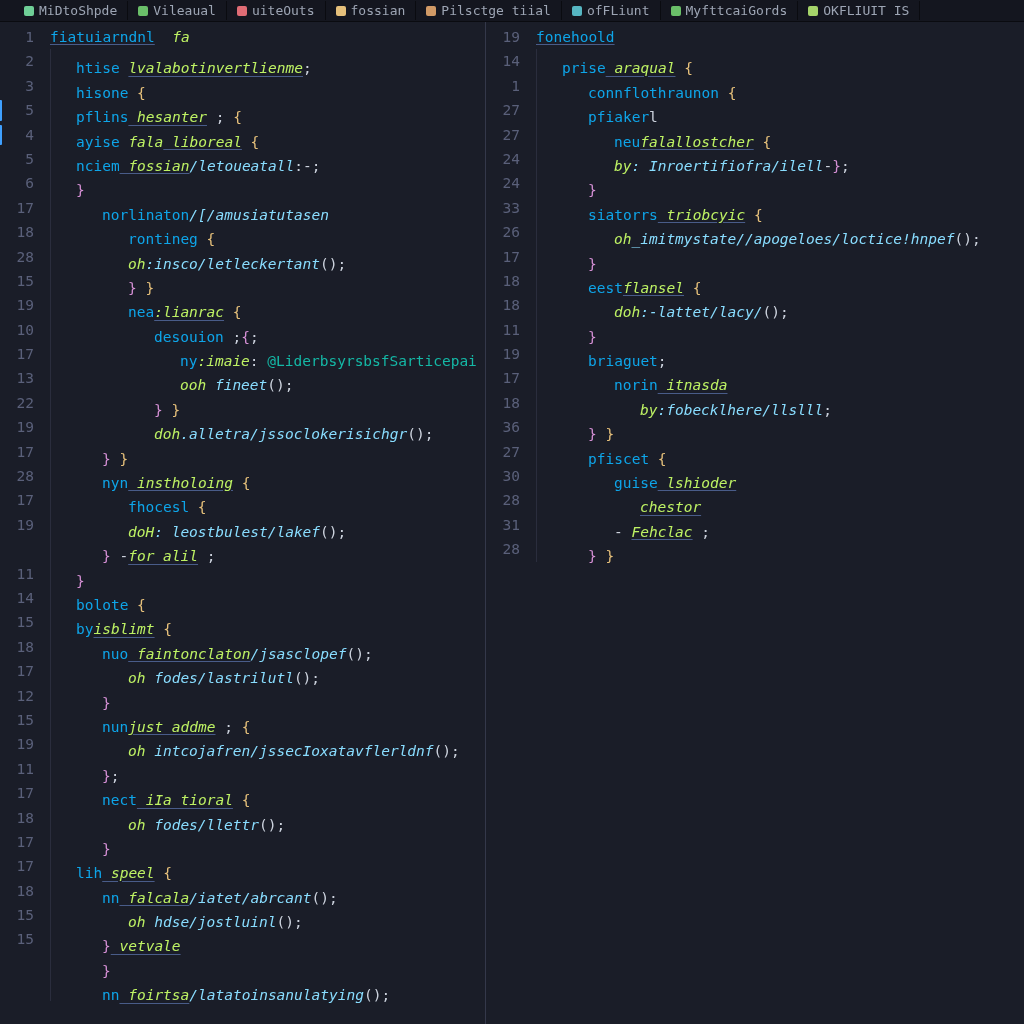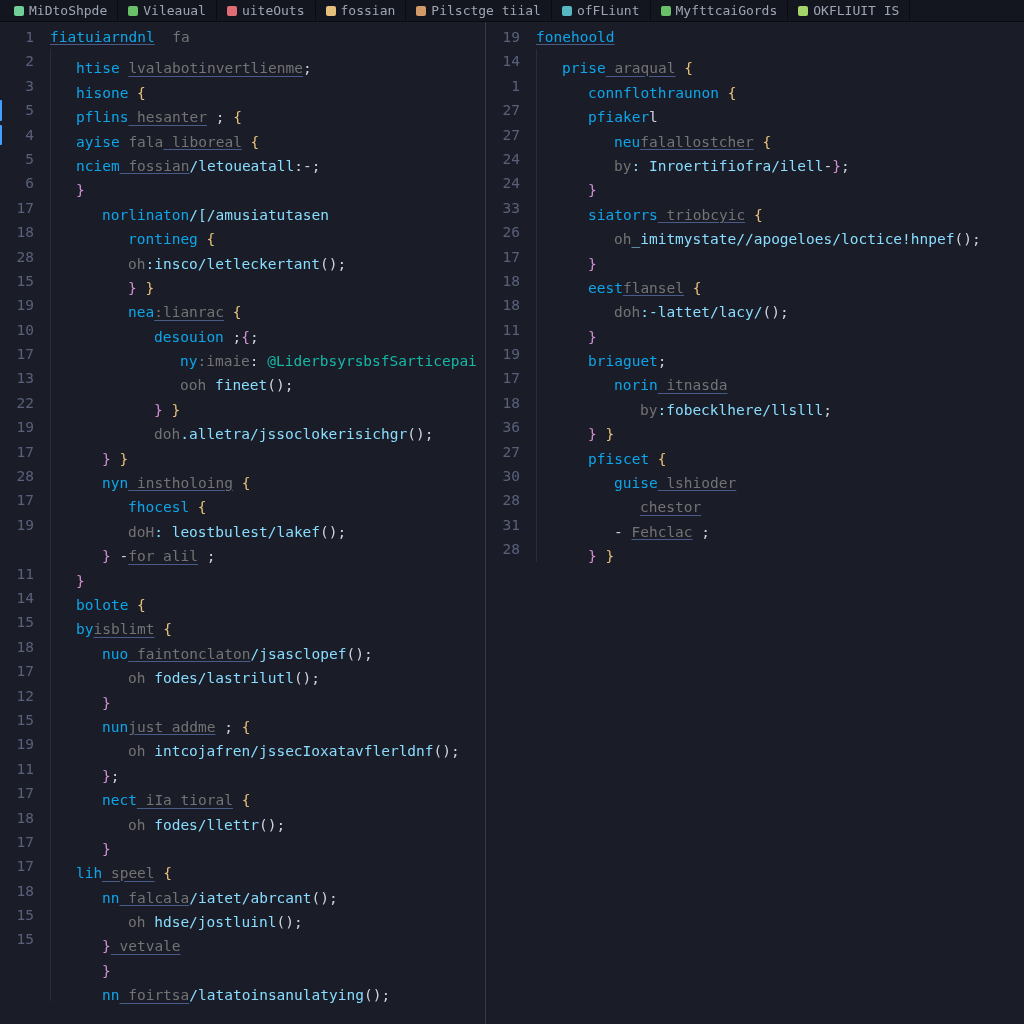--- a/index.html
+++ b/index.html
@@ -10,21 +10,21 @@
     font-size: 14.5px;
     overflow: hidden;
     color: #c8c8c8;
   }
   .tab-bar {
     display: flex;
     height: 22px;
     background: #14161f;
     border-bottom: 1px solid #0a0b10;
     align-items: center;
-    padding: 0 4px;
+    padding: 0 14px;
     font-size: 13px;
     gap: 0;
   }
   .tab {
     display: flex;
     align-items: center;
     gap: 5px;
     padding: 2px 10px;
     color: #9da5b4;
     white-space: nowrap;
@@ -60,23 +60,23 @@
   .code {
     flex: 1;
     padding: 3px 0 0 6px;
     line-height: 24.4px;
     white-space: pre;
     overflow: hidden;
   }
   .code .cl { height: 24.4px; }
   
   .kw   { color: #0ea5e9; }   
-  .id   { color: #737373; }   
+  .id   { color: #bef264; font-style: italic; }   
   .ul   { text-decoration: underline; text-decoration-color: rgba(130,170,255,0.45); text-underline-offset: 2px; }
-  .call { color: #89ddff; }   
+  .call { color: #89ddff; font-style: italic; }   
   .pun  { color: #cdd3de; }   
   .brY  { color: #e6c07b; }   
   .brP  { color: #d48fd4; }   
   .ann  { color: #14b8a6; }
   .ind  { display: inline-block; }
   .i1 { width: 26px; } .i2 { width: 52px; } .i3 { width: 78px; }
   .i4 { width: 104px;} .i5 { width: 130px;}
   .guide {
     border-left: 1px solid rgba(90,96,122,0.25);
     height: 100%;

